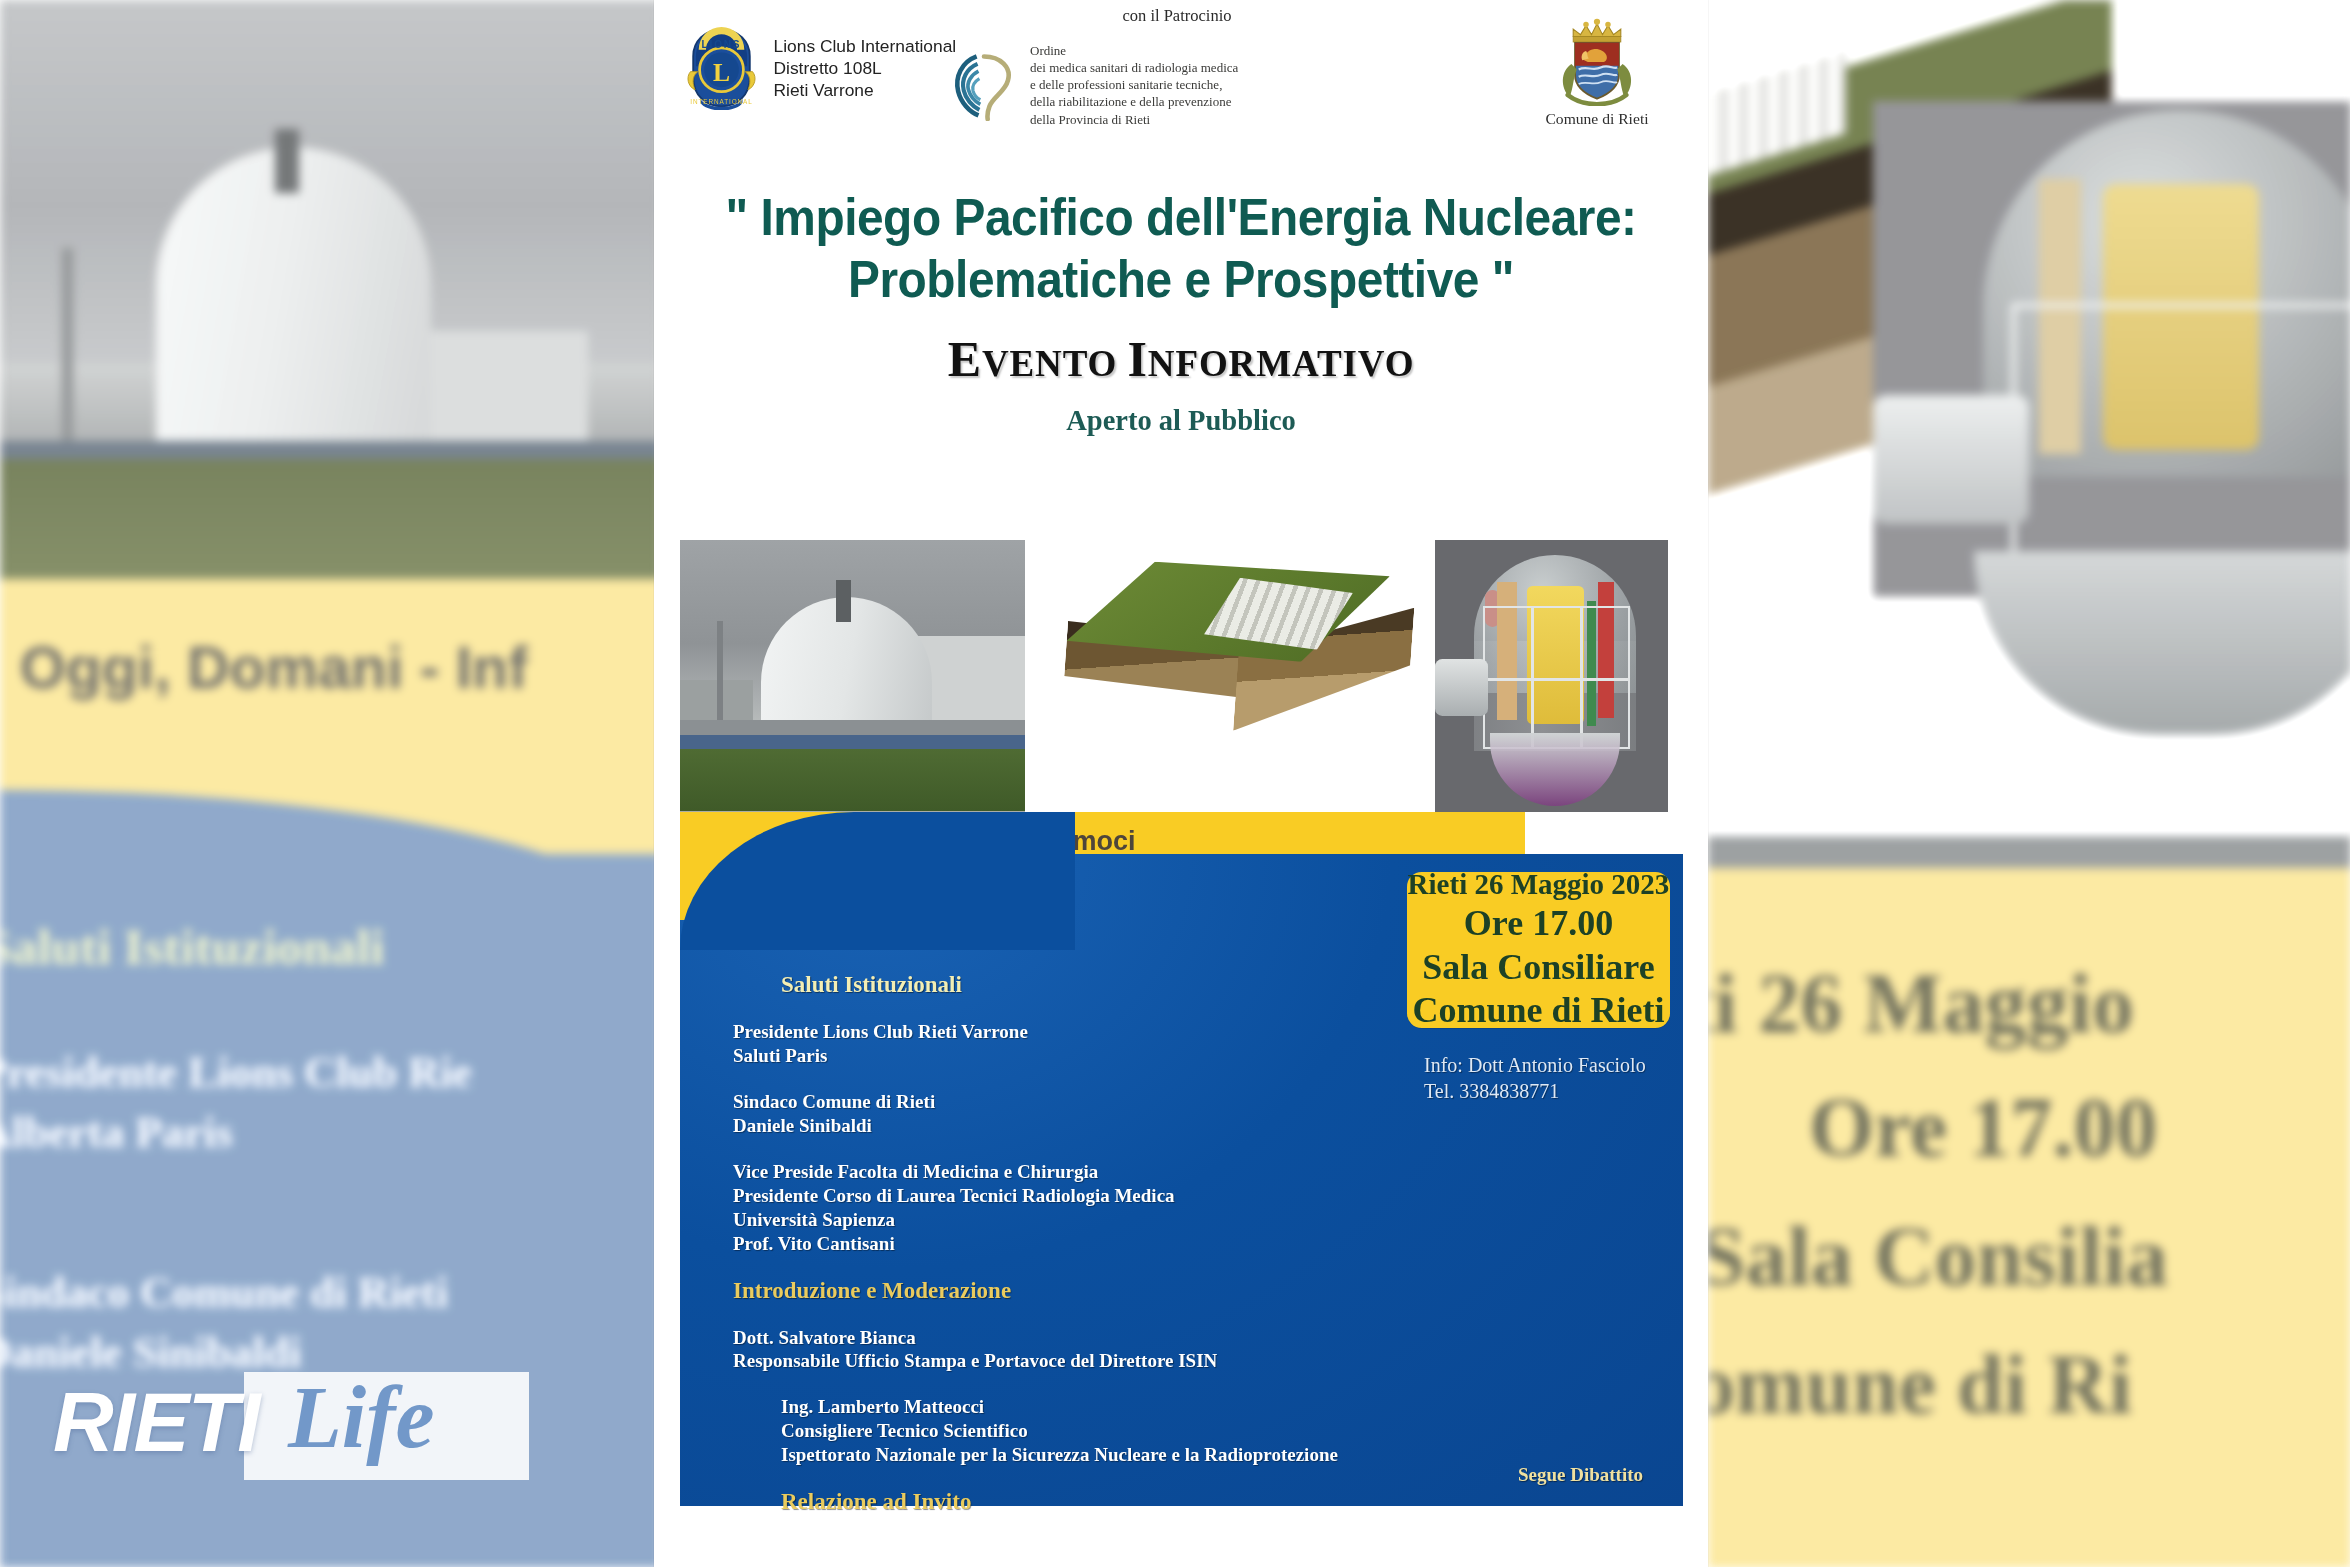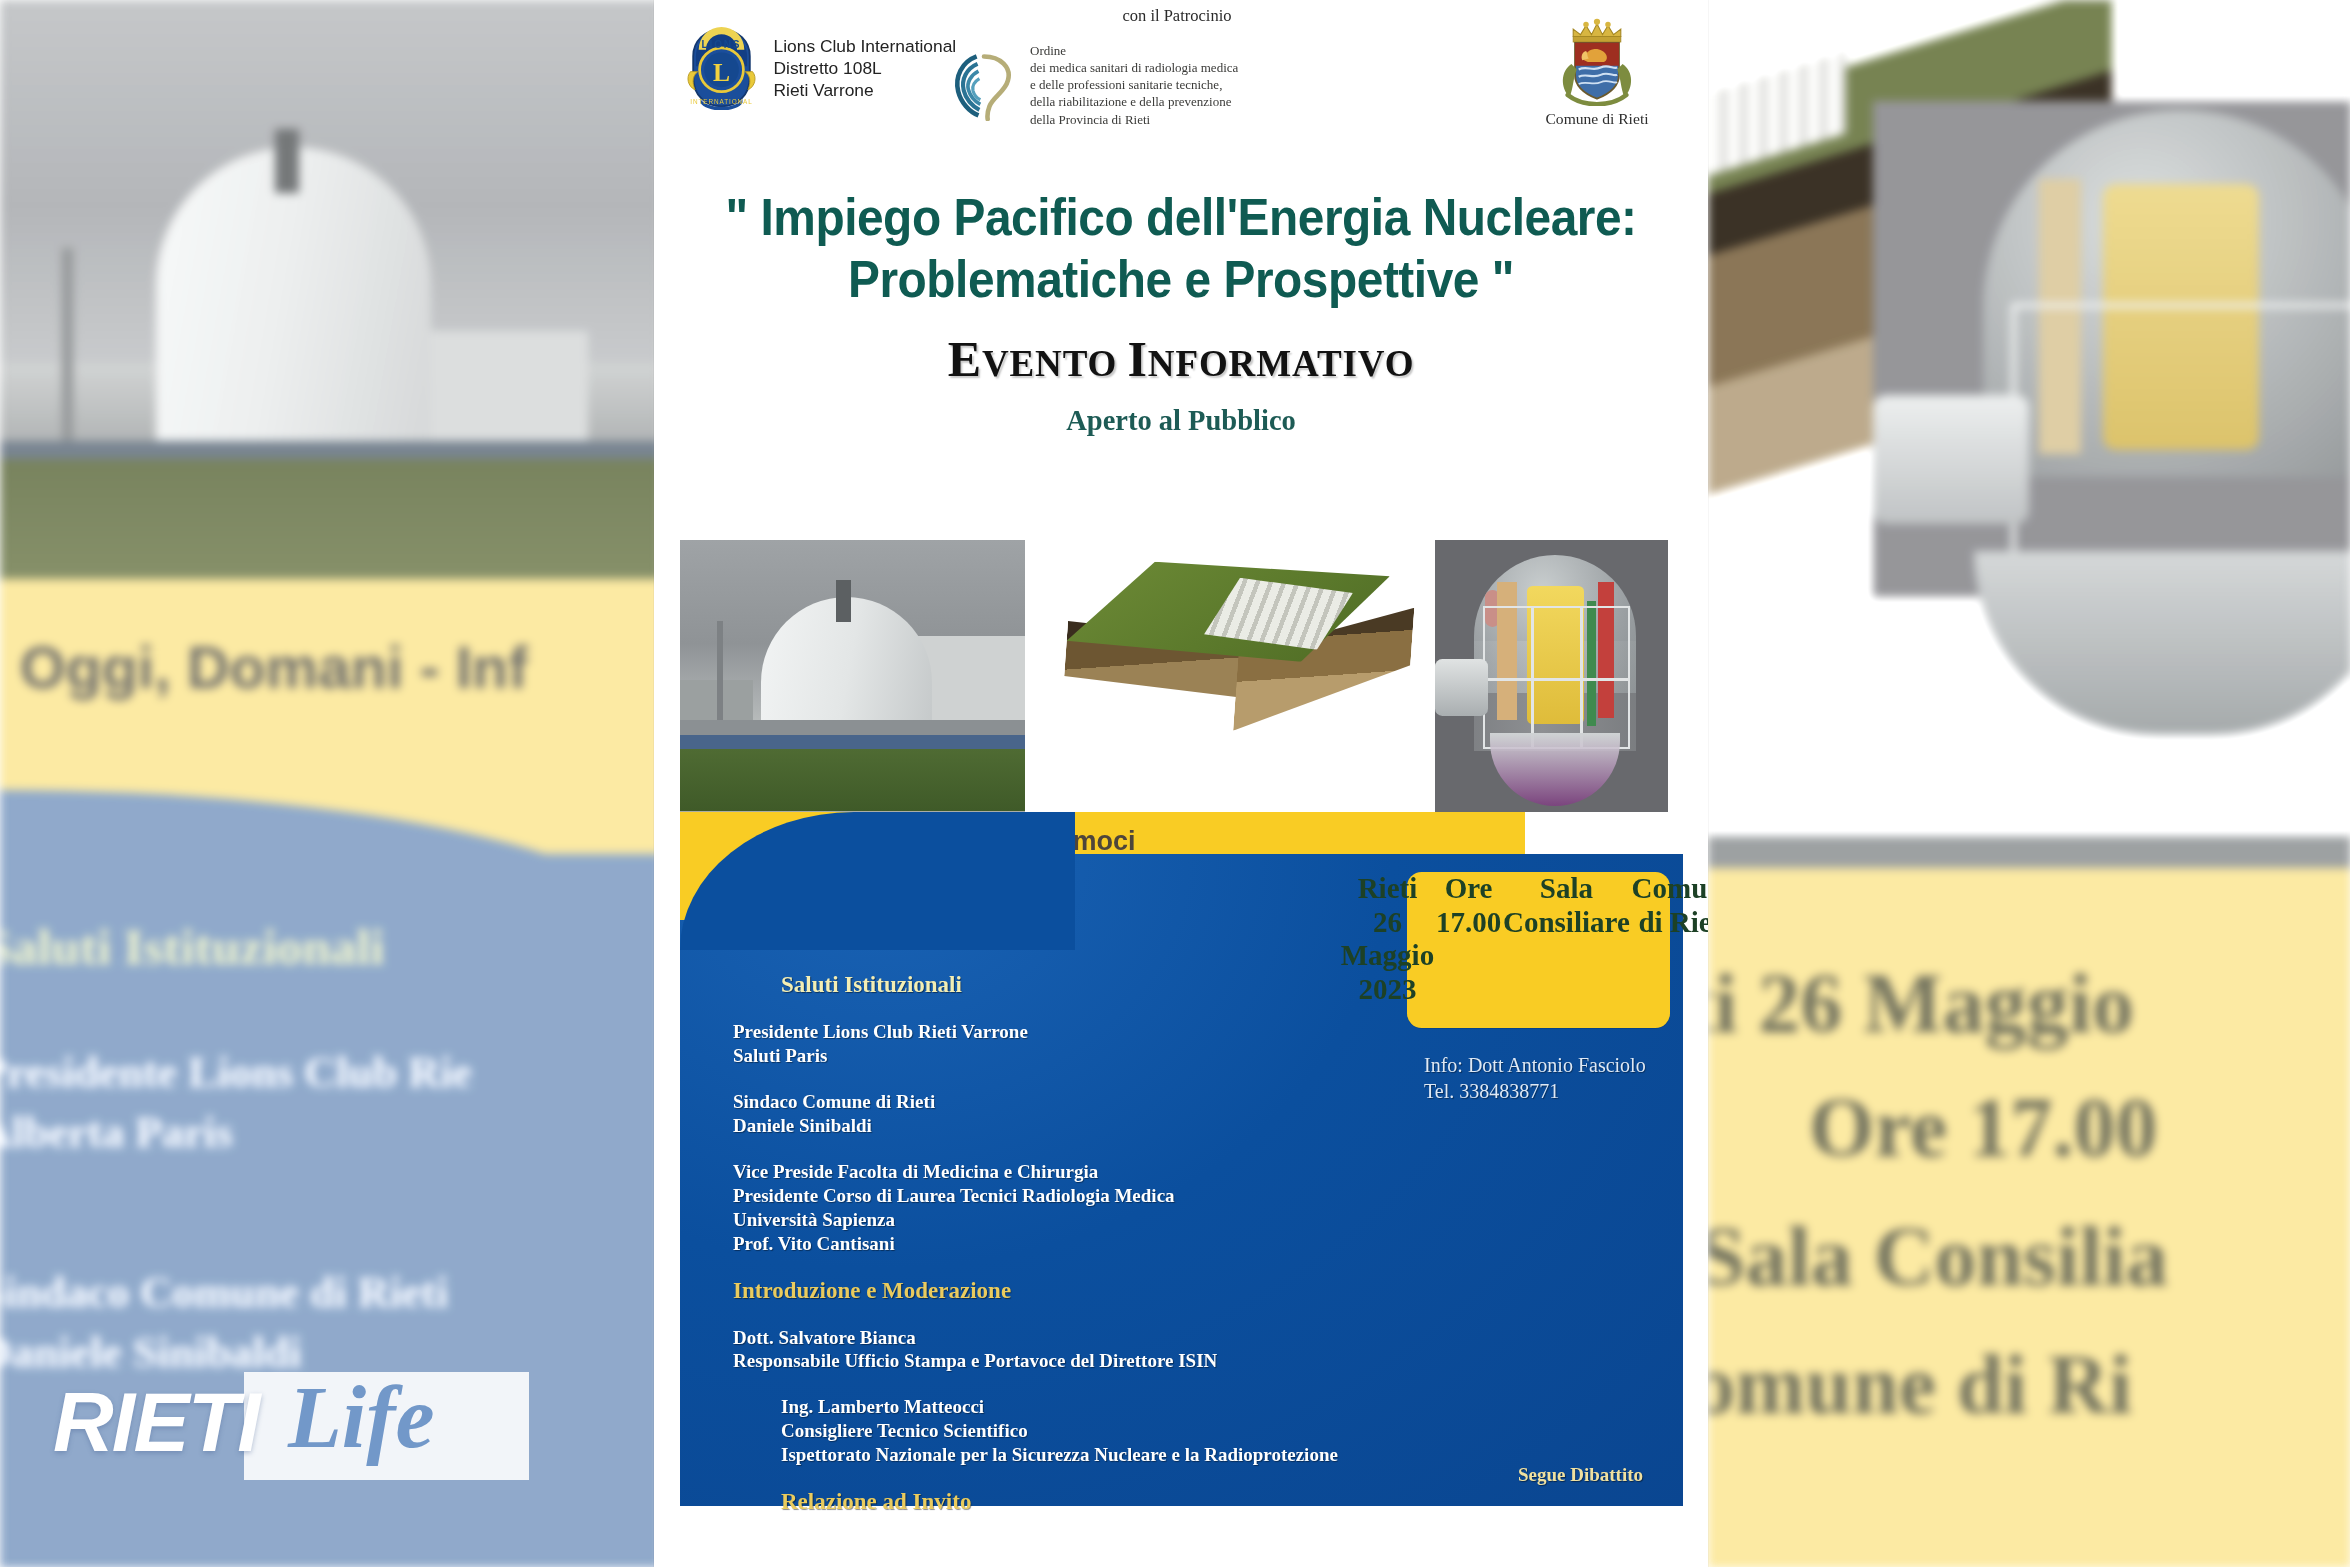--- a/index.html
+++ b/index.html
@@ -195,24 +195,24 @@
   .grp { margin-bottom:22px; }
   .indent { margin-left:48px; }
 
   .segue { position:absolute; right:40px; bottom:20px; font-family:"Liberation Serif", serif;
     font-weight:bold; font-size:19px; color:#f0e1a0;
     text-shadow: 0.9px 0.9px 0.9px rgba(0,0,0,0.45); }
 
   
   .datebox { position:absolute; left:753px; top:872px; width:263px; height:156px;
     background:#f9cc24; border-radius:14.7px; text-align:center;
-    display:flex; flex-direction:row; justify-content:center; gap:1.8px;
+    display:flex; flex-direction:column; justify-content:center; gap:1.8px;
     box-shadow: 0 0.9px 0 rgba(0,0,0,0.12); }
   .datebox div { font-family:"Liberation Serif", serif; font-weight:bold;
-    font-size:29px; color:#1d4126; line-height:1.16; }
+    font-size:36px; color:#1d4126; line-height:1.16; }
   .datebox .big { font-size:29px; }
 
   .info { position:absolute; left:770px; top:1052px; width:257px;
     font-family:"Liberation Serif", serif; font-size:20px; line-height:1.3;
     color:#dfe9f5; text-shadow: 0.9px 0.9px 0.9px rgba(0,0,0,0.4); }
 
   
   .wm { position:absolute; left:42px; top:1365px; width:487px; height:121px; }
   .wm-white { position:absolute; left:202px; top:7.3px; width:285px; height:108px;
     background: rgba(255,255,255,0.88); }

